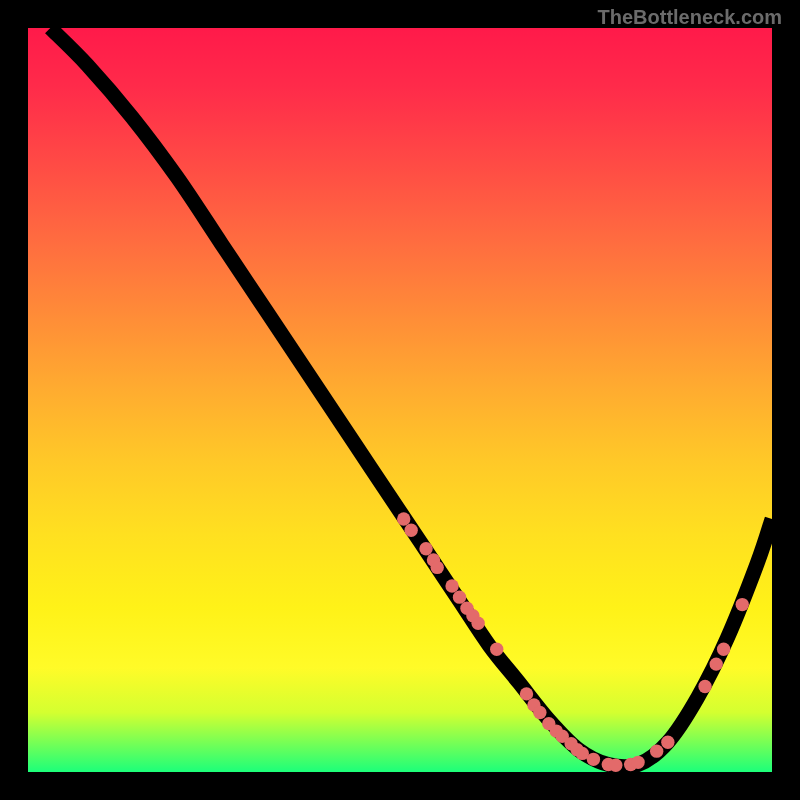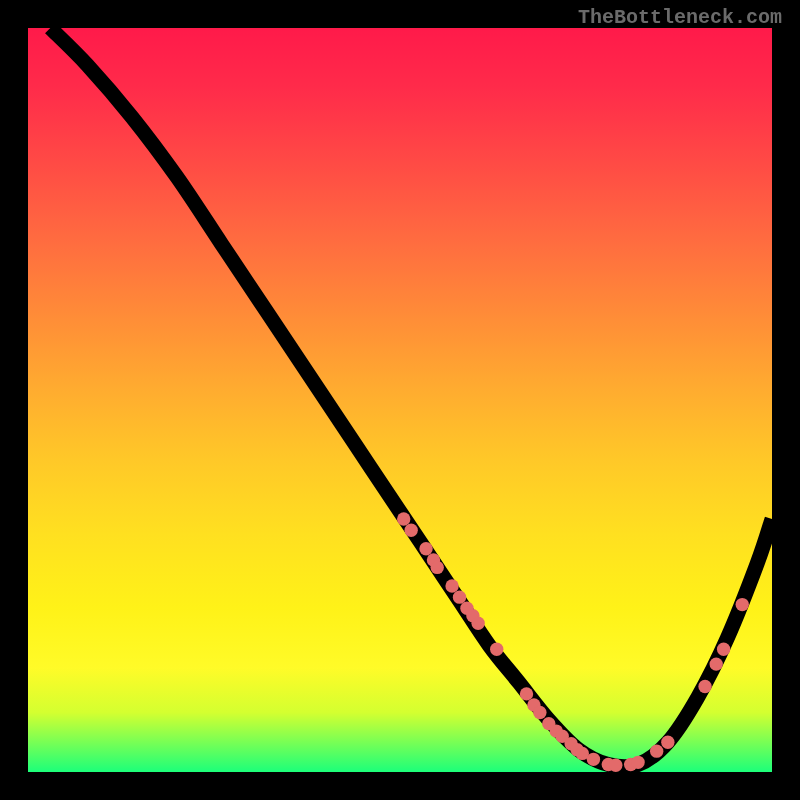--- a/index.html
+++ b/index.html
@@ -11,21 +11,20 @@
     font-family: Arial, sans-serif;
   }
   .watermark {
     position: absolute;
     top: 6px;
     right: 18px;
     color: #6b6b6b;
     font-size: 20px;
     font-weight: bold;
     z-index: 10;
-    font-family: Liberation Mono, monospace;
   }
   .plot-area {
     position: absolute;
     left: 28px;
     top: 28px;
     width: 744px;
     height: 744px;
     background: linear-gradient(to bottom,
       #ff1a4a 0%,
       #ff2b4a 8%,

